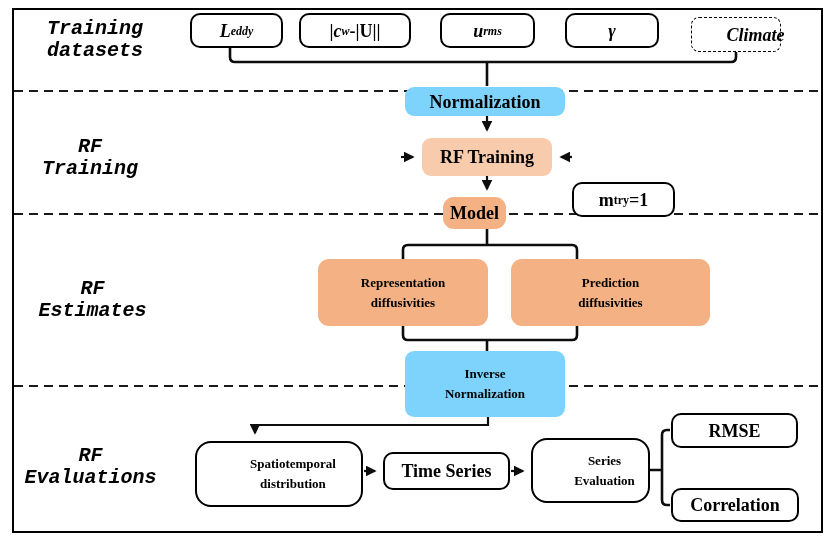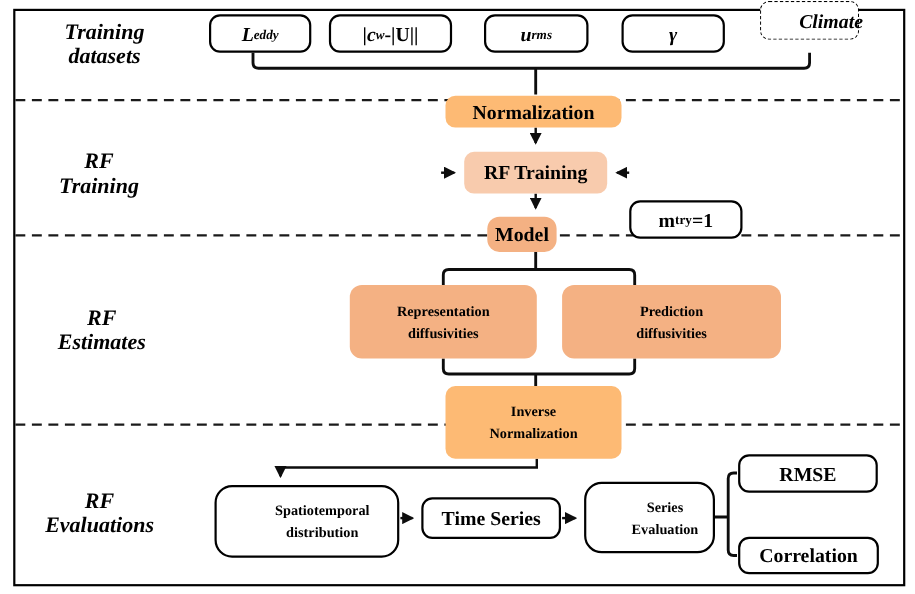--- a/index.html
+++ b/index.html
@@ -10,31 +10,31 @@
   .frame{
     position:absolute;left:12px;top:8px;width:807px;height:521px;
     border:2.5px solid #000;background:transparent;
   }
   .wires{position:absolute;left:0;top:0;width:832px;height:540px;}
   .dash{stroke:#1a1a1a;stroke-width:2;fill:none;stroke-dasharray:9 6;}
   .bracket{stroke:#0d0d0d;stroke-width:2.6;fill:none;}
   .arrow{stroke:#0d0d0d;stroke-width:2.2;fill:none;}
   .rowlabel{
     position:absolute;text-align:center;
-    font-family:Liberation Serif, serif;font-weight:bold;font-style:italic;
+    font-family:Liberation Mono, monospace;font-weight:bold;font-style:italic;
     font-size:20px;line-height:22px;white-space:pre-line;
   }
   .node{
     position:absolute;display:flex;align-items:center;justify-content:center;
     text-align:center;font-weight:bold;font-size:13px;line-height:20px;
     white-space:pre-line;box-sizing:border-box;
   }
   .white{background:#ffffff;border:2px solid #000;border-radius:10px;}
   .dashedb{background:#ffffff;border:1.6px dashed #000;border-radius:8px;}
-  .light{background:#fdba74;border-radius:9px;}
+  .light{background:#7dd3fc;border-radius:9px;}
   .medium{background:#F8CBAD;border-radius:9px;}
   .dark{background:#F4B183;border-radius:11px;}
   .big{font-size:18px;}
   .round16{border-radius:16px;padding-left:28px;}
   .node sub{font-size:12px;line-height:0;}
   .node i{font-style:italic;}
 </style>
 </head>
 <body>
 
@@ -74,21 +74,21 @@
 Training</div>
   <div class="rowlabel" style="left:20px;top:278px;width:145px;">RF
 Estimates</div>
   <div class="rowlabel" style="left:18px;top:445px;width:145px;">RF
 Evaluations</div>
 
   <div class="node white big" style="left:190px;top:13px;width:93px;height:35px;"><i>L</i><sub><i>eddy</i></sub></div>
   <div class="node white big" style="left:299px;top:13px;width:112px;height:35px;">|<i>c</i><sub><i>w</i></sub>-|U||</div>
   <div class="node white big" style="left:440px;top:13px;width:95px;height:35px;"><i>u</i><sub><i>rms</i></sub></div>
   <div class="node white big" style="left:565px;top:13px;width:94px;height:35px;"><i>γ</i></div>
-  <div class="node dashedb big" style="left:691px;top:1px;width:90px;height:35px;padding-left:39px;"><i>Climate</i></div>
+  <div class="node dashedb big" style="left:691px;top:17px;width:90px;height:35px;padding-left:39px;"><i>Climate</i></div>
 
   <div class="node light big" style="left:405px;top:87px;width:160px;height:29px;">Normalization</div>
   <div class="node medium big" style="left:422px;top:138px;width:130px;height:38px;">RF Training</div>
   <div class="node white big" style="left:572px;top:140px;width:103px;height:35px;margin-top:42px;">m<sub>try</sub>=1</div>
   <div class="node dark big" style="left:443px;top:197px;width:63px;height:32px;">Model</div>
   <div class="node dark" style="left:318px;top:259px;width:170px;height:67px;">Representation
 diffusivities</div>
   <div class="node dark" style="left:495px;top:259px;width:199px;height:67px;margin-left:16px;">Prediction
 diffusivities</div>
   <div class="node light" style="left:405px;top:351px;width:160px;height:66px;">Inverse

